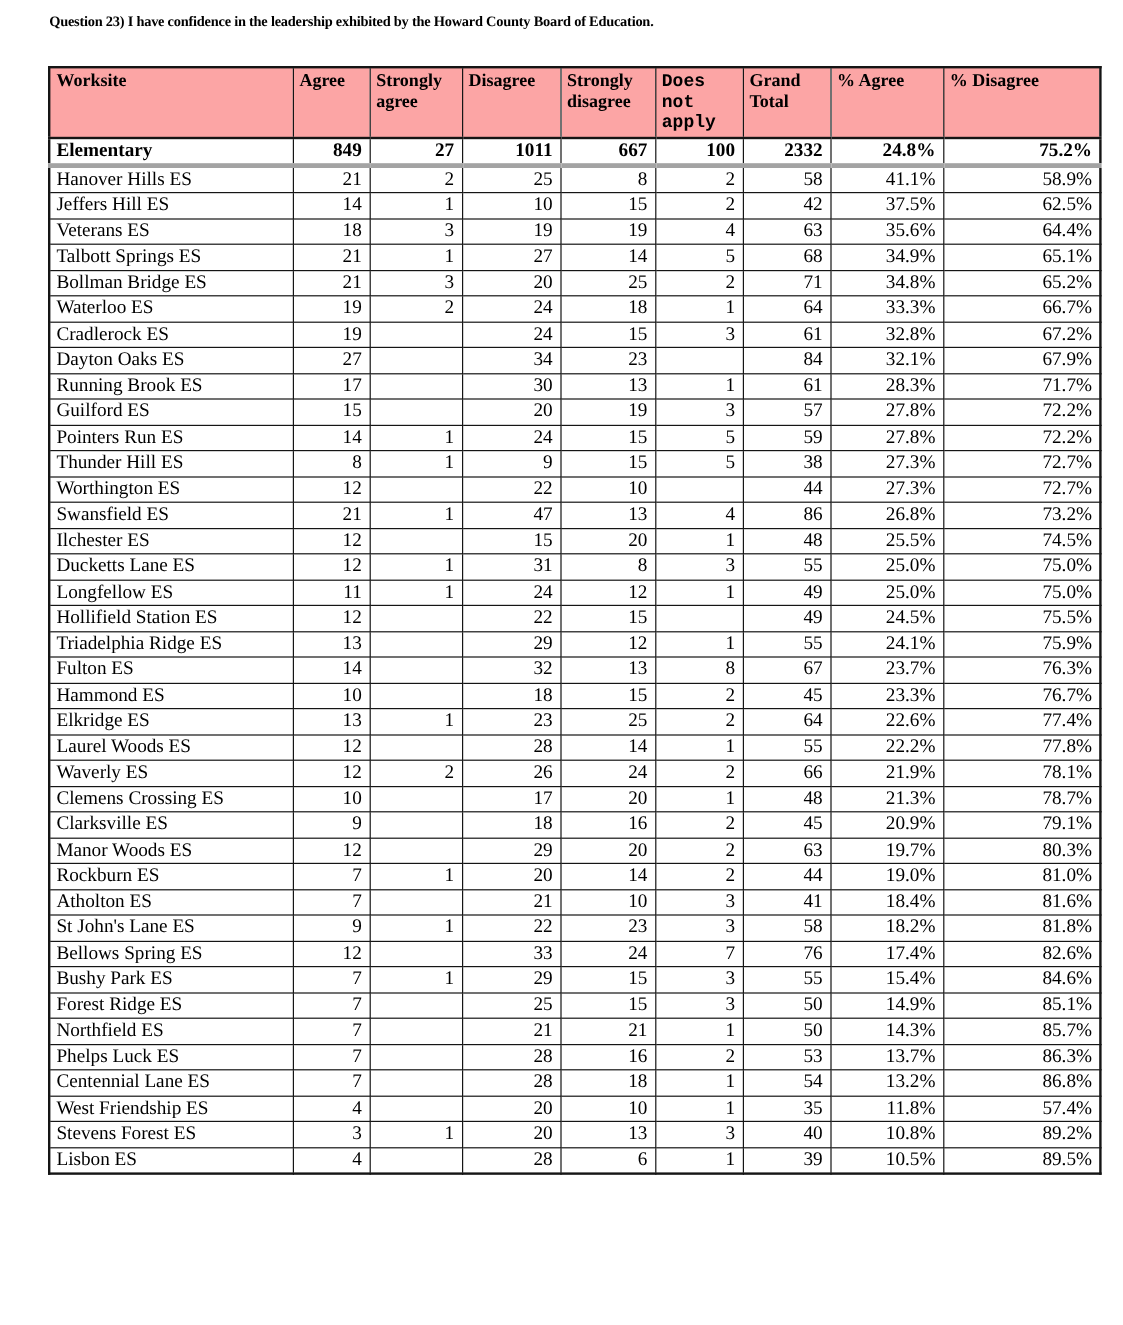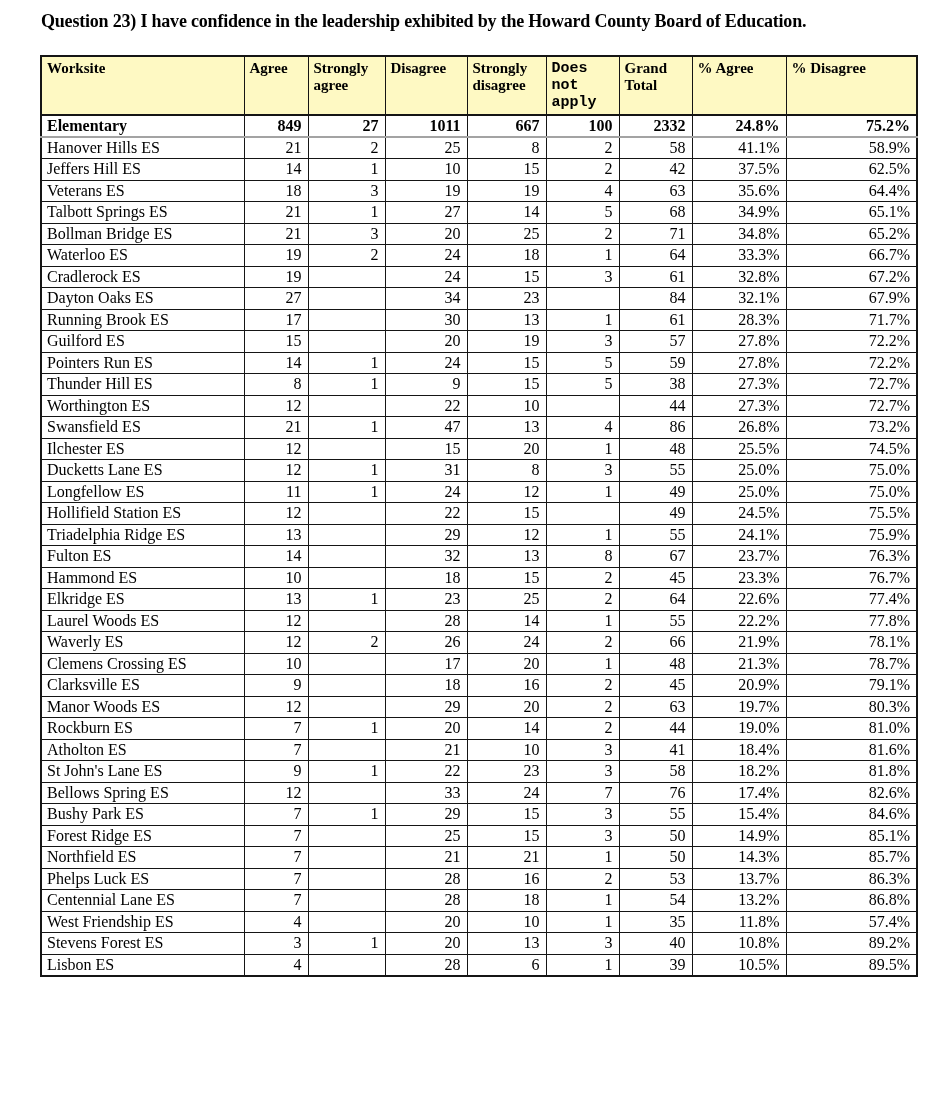--- a/index.html
+++ b/index.html
@@ -8,60 +8,60 @@
     width: 936px; height: 1104px;
     position: relative;
     overflow: hidden;
     font-family: "Liberation Serif", "DejaVu Serif", serif;
     color: #000000;
   }
   .page-title {
     position: absolute;
     left: 41px; top: 11px;
     width: 860px;
-    font-size: 18px;
+    font-size: 12px;
     font-weight: bold;
     letter-spacing: -0.2px;
     color: #000000;
   }
   table.survey {
     position: absolute;
     left: 40px; top: 55px;
     width: 876px;
     border-collapse: collapse;
     table-layout: fixed;
     border: 2px solid #151515;
   }
   table.survey th, table.survey td {
     border: 1px solid #151515;
     overflow: hidden;
   }
   table.survey thead th {
-    background: #fef9c3;
+    background: #fca5a5;
     font-weight: bold;
     font-size: 15px;
     line-height: 17px;
     text-align: left;
     vertical-align: top;
     padding: 3px 4px 3px 5px;
     border-bottom: 2px solid #151515;
   }
   
   table.survey thead th:nth-child(6) { padding-right: 16px; font-family: Liberation Mono, monospace; }
   table.survey tbody td {
     font-size: 16px;
     height: 21.5px;
     line-height: 20px;
     padding: 0 6px 0 5px;
     white-space: nowrap;
   }
   table.survey tbody td:not(:first-child) { text-align: right; }
   table.survey tr.summary-row td {
     font-weight: bold;
-    border-bottom: 2px solid #a3a3a3;
+    border-bottom: 4px solid #a3a3a3;
   }
 </style>
 </head>
 <body>
 
 <div class="page-title">Question 23) I have confidence in the leadership exhibited by the Howard County Board of Education.</div>
 
 <table class="survey">
   <colgroup>
       <col style="width: 203px;">

